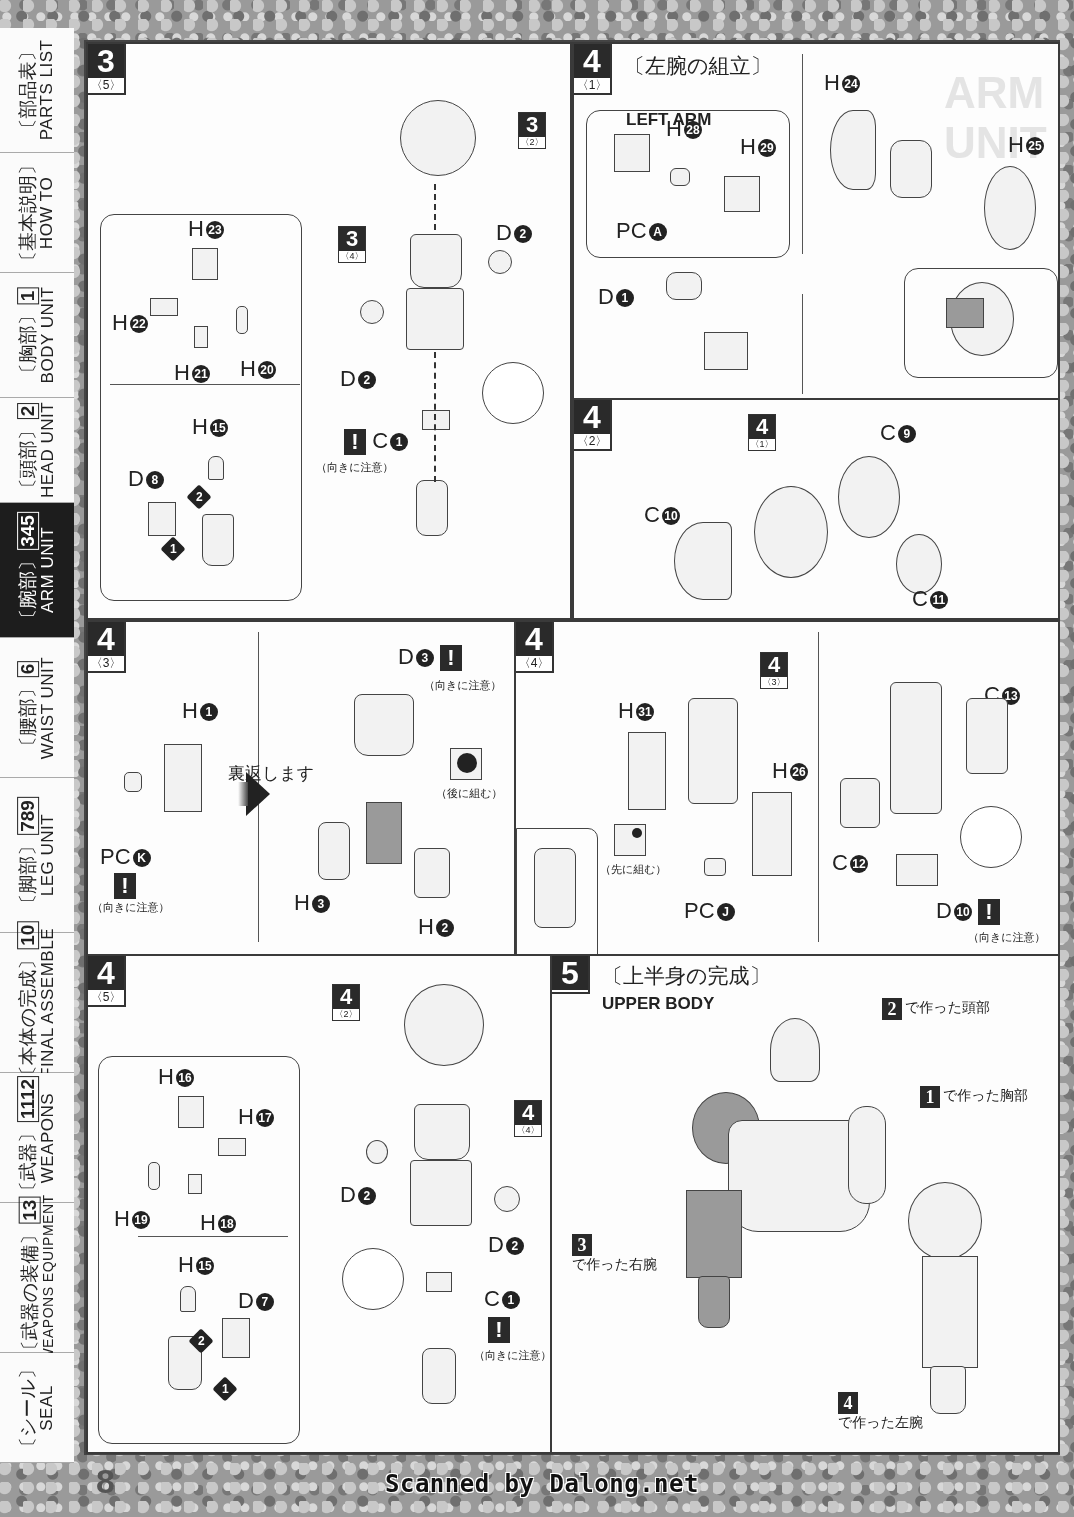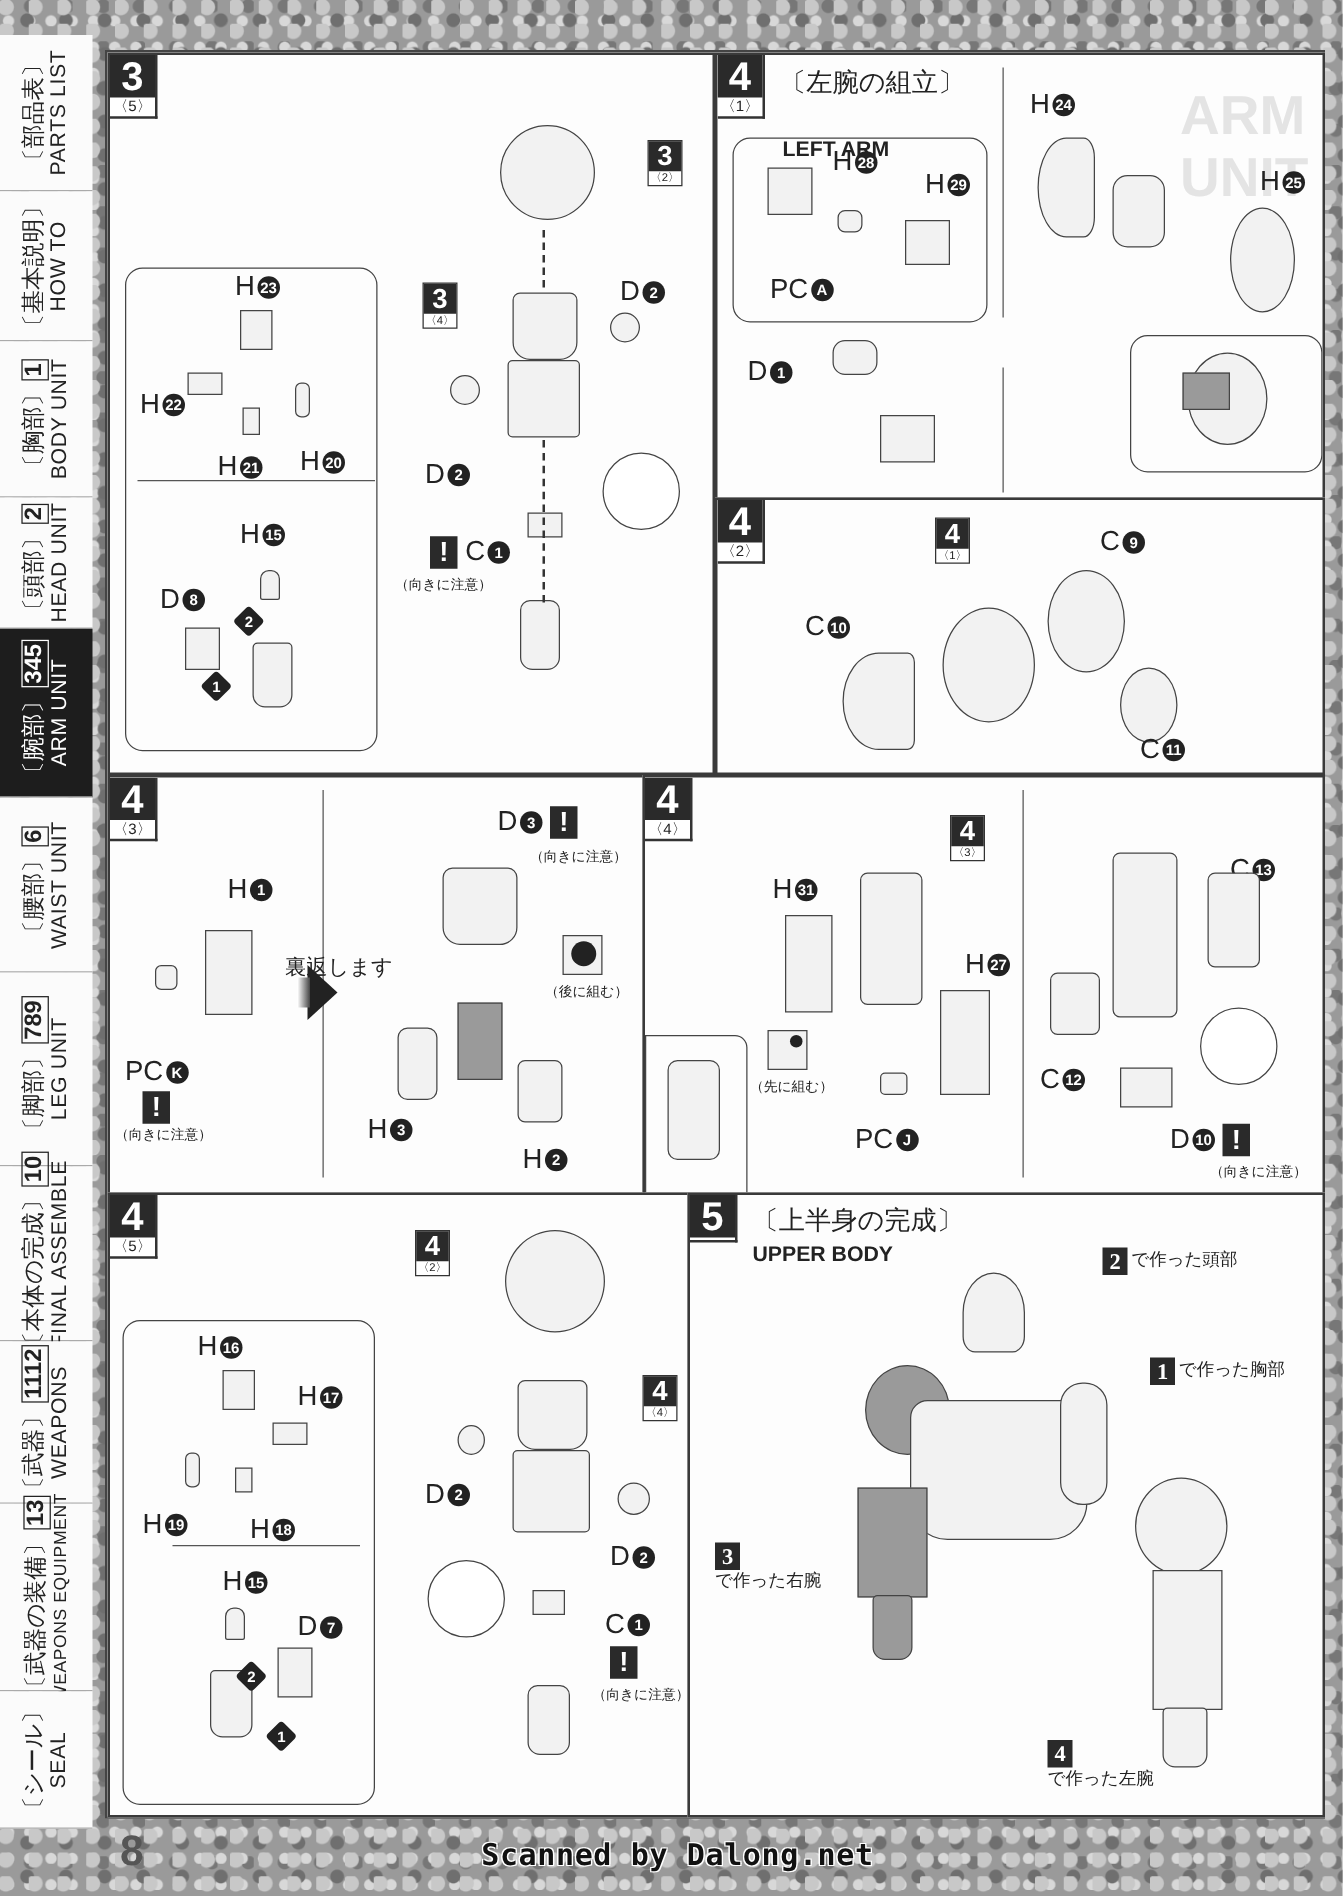--- a/index.html
+++ b/index.html
@@ -196,21 +196,21 @@
 
   <div class="panel" style="left:486px;top:356px;width:488px;height:222px;">
     <div class="stepbadge">
         <div class="big">4</div>
         <div class="sub">〈2〉</div>
       </div>
     <div class="ref" style="left:174px;top:14px;">
         <div class="big">4</div>
         <div class="sub">〈1〉</div>
       </div>
-    <div class="lbl" style="left:70px;top:88px;"><span>C</span><span class="circ">10</span></div>
+    <div class="lbl" style="left:70px;top:102px;"><span>C</span><span class="circ">10</span></div>
     <div class="part" style="left:100px;top:122px;width:56px;height:76px;border-radius:50% 10% 10% 50%;"></div>
     <div class="part" style="left:180px;top:86px;width:72px;height:90px;border-radius:50%;"></div>
     <div class="lbl" style="left:306px;top:20px;"><span>C</span><span class="circ">9</span></div>
     <div class="part" style="left:264px;top:56px;width:60px;height:80px;border-radius:50%;"></div>
     <div class="part" style="left:322px;top:134px;width:44px;height:58px;border-radius:50%;"></div>
     <div class="lbl" style="left:338px;top:186px;"><span>C</span><span class="circ">11</span></div>
   </div>
 
   <div class="panel" style="left:0;top:578px;width:430px;height:336px;">
     <div class="stepbadge">
@@ -246,21 +246,21 @@
         <div class="big">4</div>
         <div class="sub">〈4〉</div>
       </div>
     <div class="ref" style="left:244px;top:30px;">
         <div class="big">4</div>
         <div class="sub">〈3〉</div>
       </div>
     <div class="lbl" style="left:102px;top:76px;"><span>H</span><span class="circ">31</span></div>
     <div class="part" style="left:112px;top:110px;width:36px;height:76px;"></div>
     <div class="part" style="left:172px;top:76px;width:48px;height:104px;border-radius:6px;"></div>
-    <div class="lbl" style="left:256px;top:136px;"><span>H</span><span class="circ">27</span></div>
+    <div class="lbl" style="left:256px;top:136px;"><span>H</span><span class="circ">26</span></div>
     <div class="part" style="left:236px;top:170px;width:38px;height:82px;"></div>
     <div class="part" style="left:98px;top:202px;width:30px;height:30px;">
         <div style="position:absolute;right:3px;top:3px;width:10px;height:10px;border-radius:50%;background:#222;"></div>
       </div>
     <div class="note" style="left:84px;top:240px;">（先に組む）</div>
     <div class="part" style="left:188px;top:236px;width:20px;height:16px;border-radius:4px;"></div>
     <div class="lbl" style="left:168px;top:276px;"><span>PC</span><span class="circ">J</span></div>
     <div class="inset" style="left:0;top:206px;width:80px;height:130px;border-radius:0 10px 0 0;"></div>
     <div class="part" style="left:18px;top:226px;width:40px;height:78px;border-radius:8px;"></div>
     <div class="divider" style="left:302px;top:10px;width:1px;height:310px;"></div>

